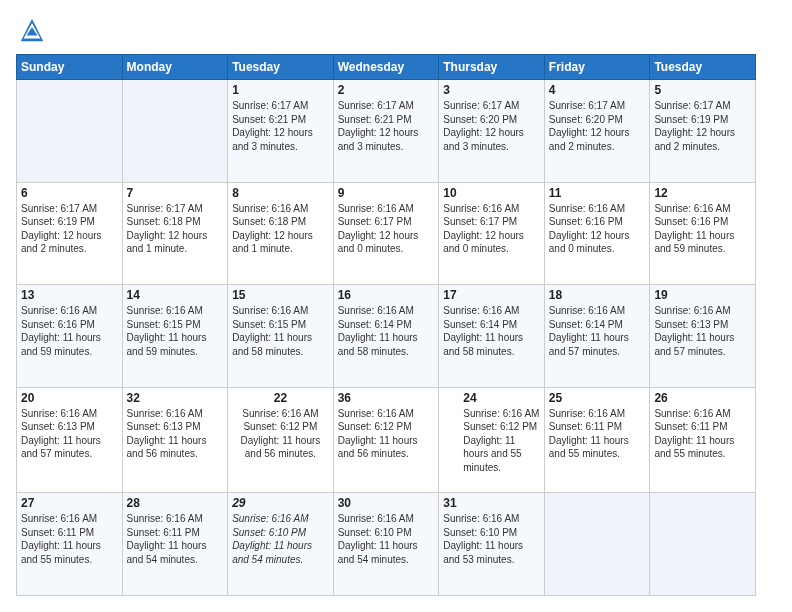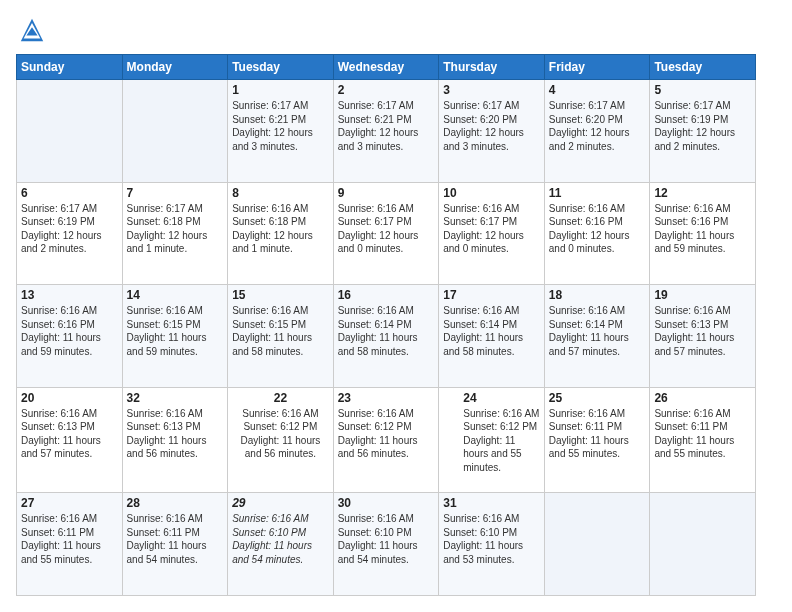--- a/index.html
+++ b/index.html
@@ -266,21 +266,21 @@
 Sunset: 6:13 PM
 Daylight: 11 hours and 56 minutes.</div>
           </td>
           <td style="background: rgb(255, 255, 255); text-align: center;">
             <span class="day-number">22</span>
             <div class="cell-info">Sunrise: 6:16 AM
 Sunset: 6:12 PM
 Daylight: 11 hours and 56 minutes.</div>
           </td>
           <td style="background: rgb(255, 255, 255);">
-            <span class="day-number">23</span>
+            <span class="day-number">36</span>
             <div class="cell-info">Sunrise: 6:16 AM
 Sunset: 6:12 PM
 Daylight: 11 hours and 56 minutes.</div>
           </td>
           <td style="background: rgb(255, 255, 255); padding-left: 24px;">
             <span class="day-number">24</span>
             <div class="cell-info">Sunrise: 6:16 AM
 Sunset: 6:12 PM
 Daylight: 11 hours and 55 minutes.</div>
           </td>

